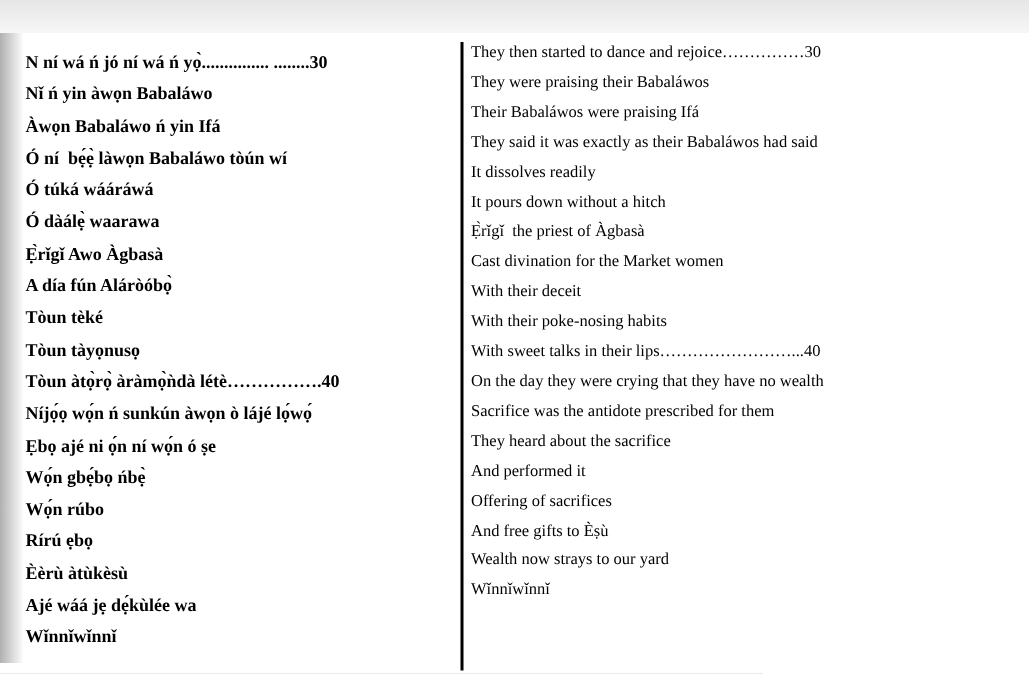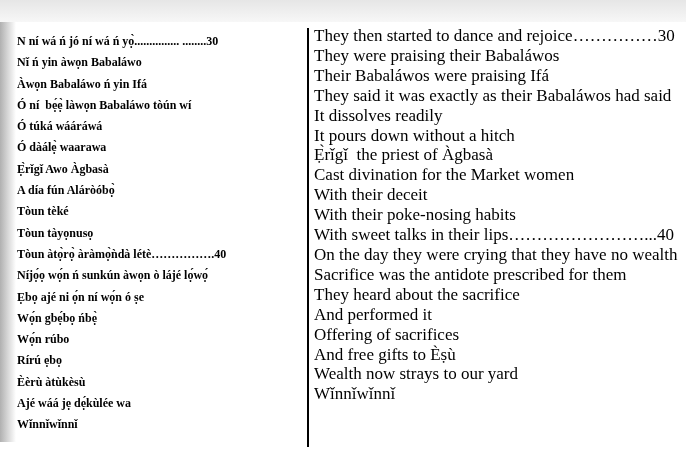--- a/index.html
+++ b/index.html
@@ -41,21 +41,21 @@
     top: 31px;
     width: 288px;
     font-size: 12px;
     line-height: 21.3px;
     font-weight: bold;
   }
   .col-right {
     left: 314px;
     top: 26px;
     width: 370px;
-    font-size: 17px;
+    font-size: 11px;
     line-height: 19.9px;
   }
   .line { white-space: pre; }
 </style>
 </head>
 <body>
 
 <div class="page">
   <div class="top-strip"></div>
   <div class="left-shade"></div>

